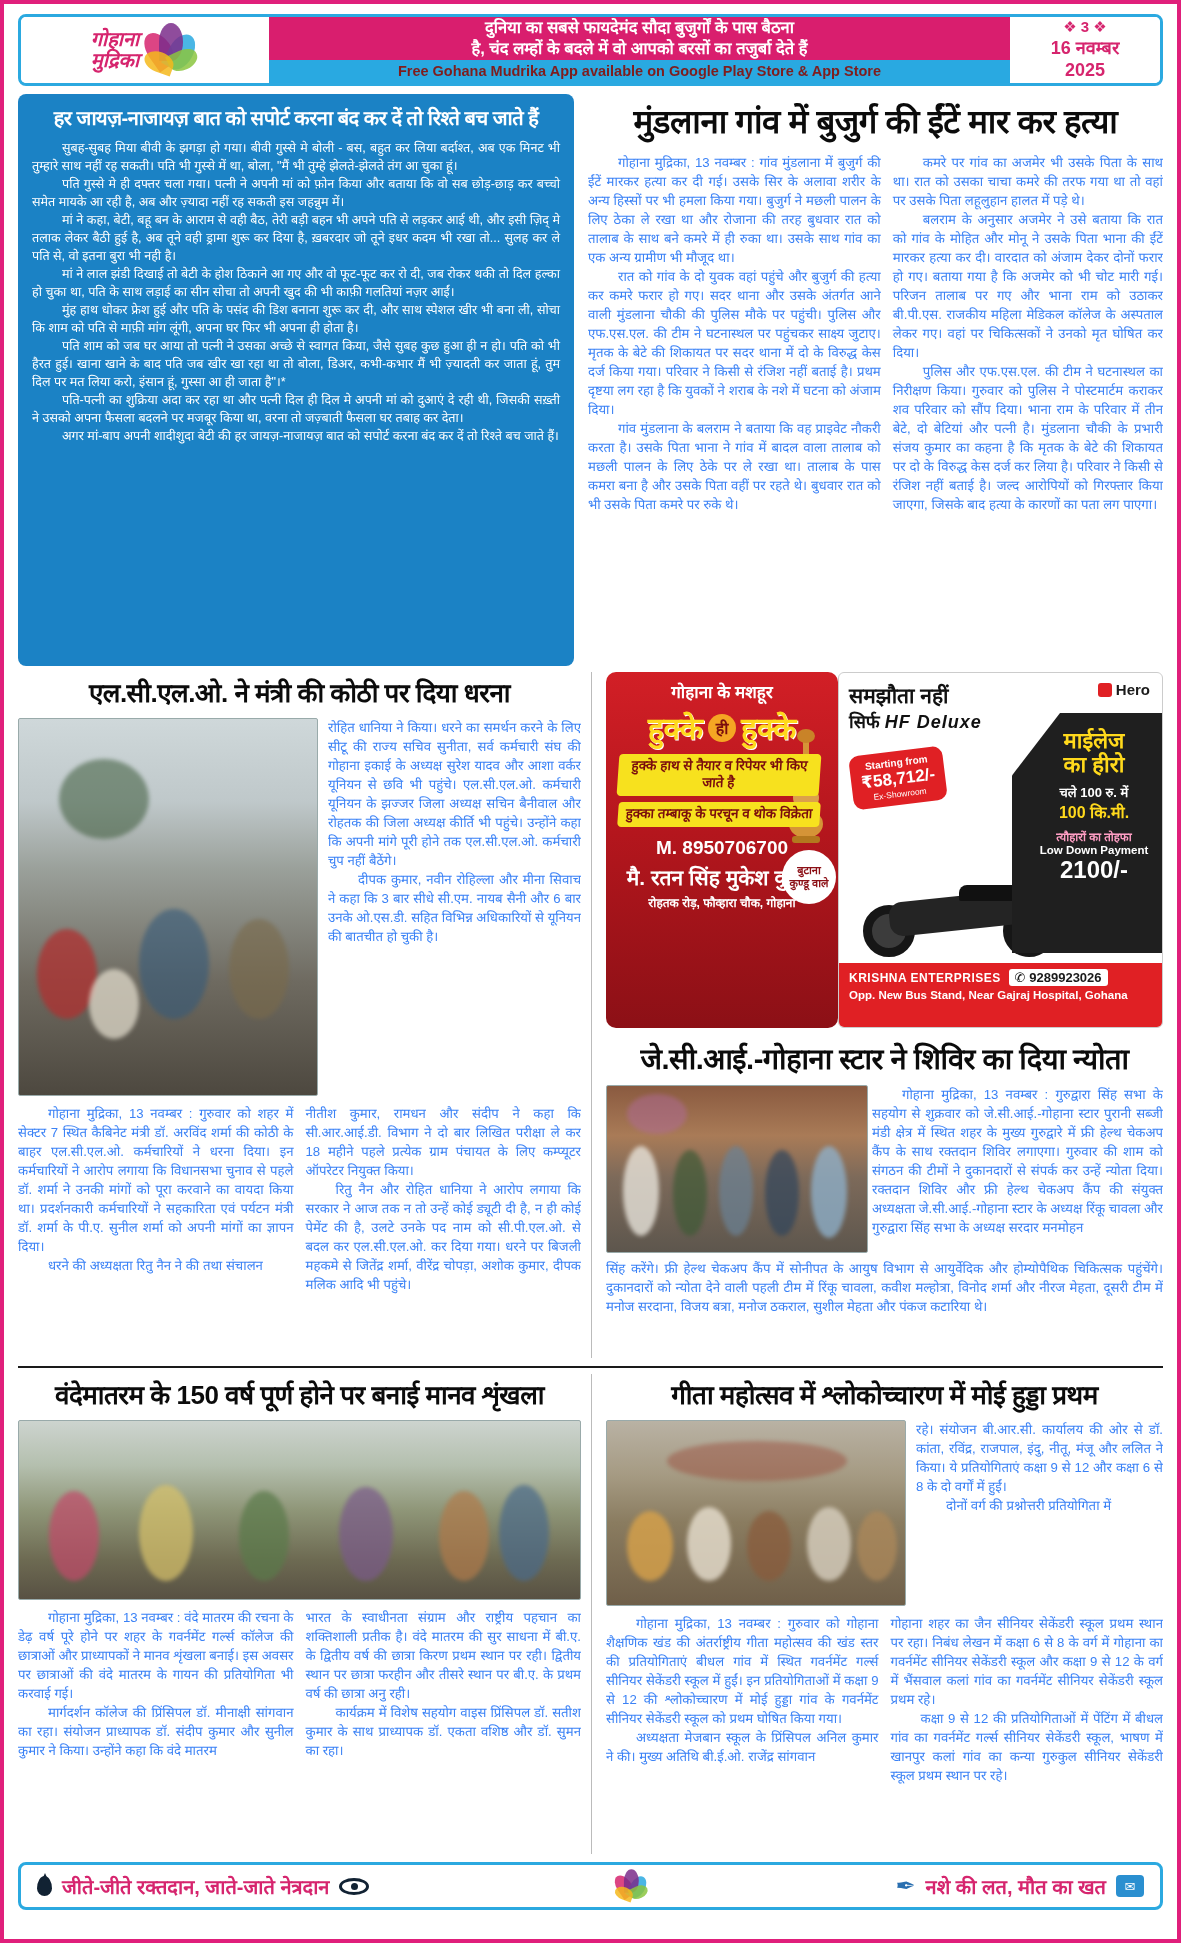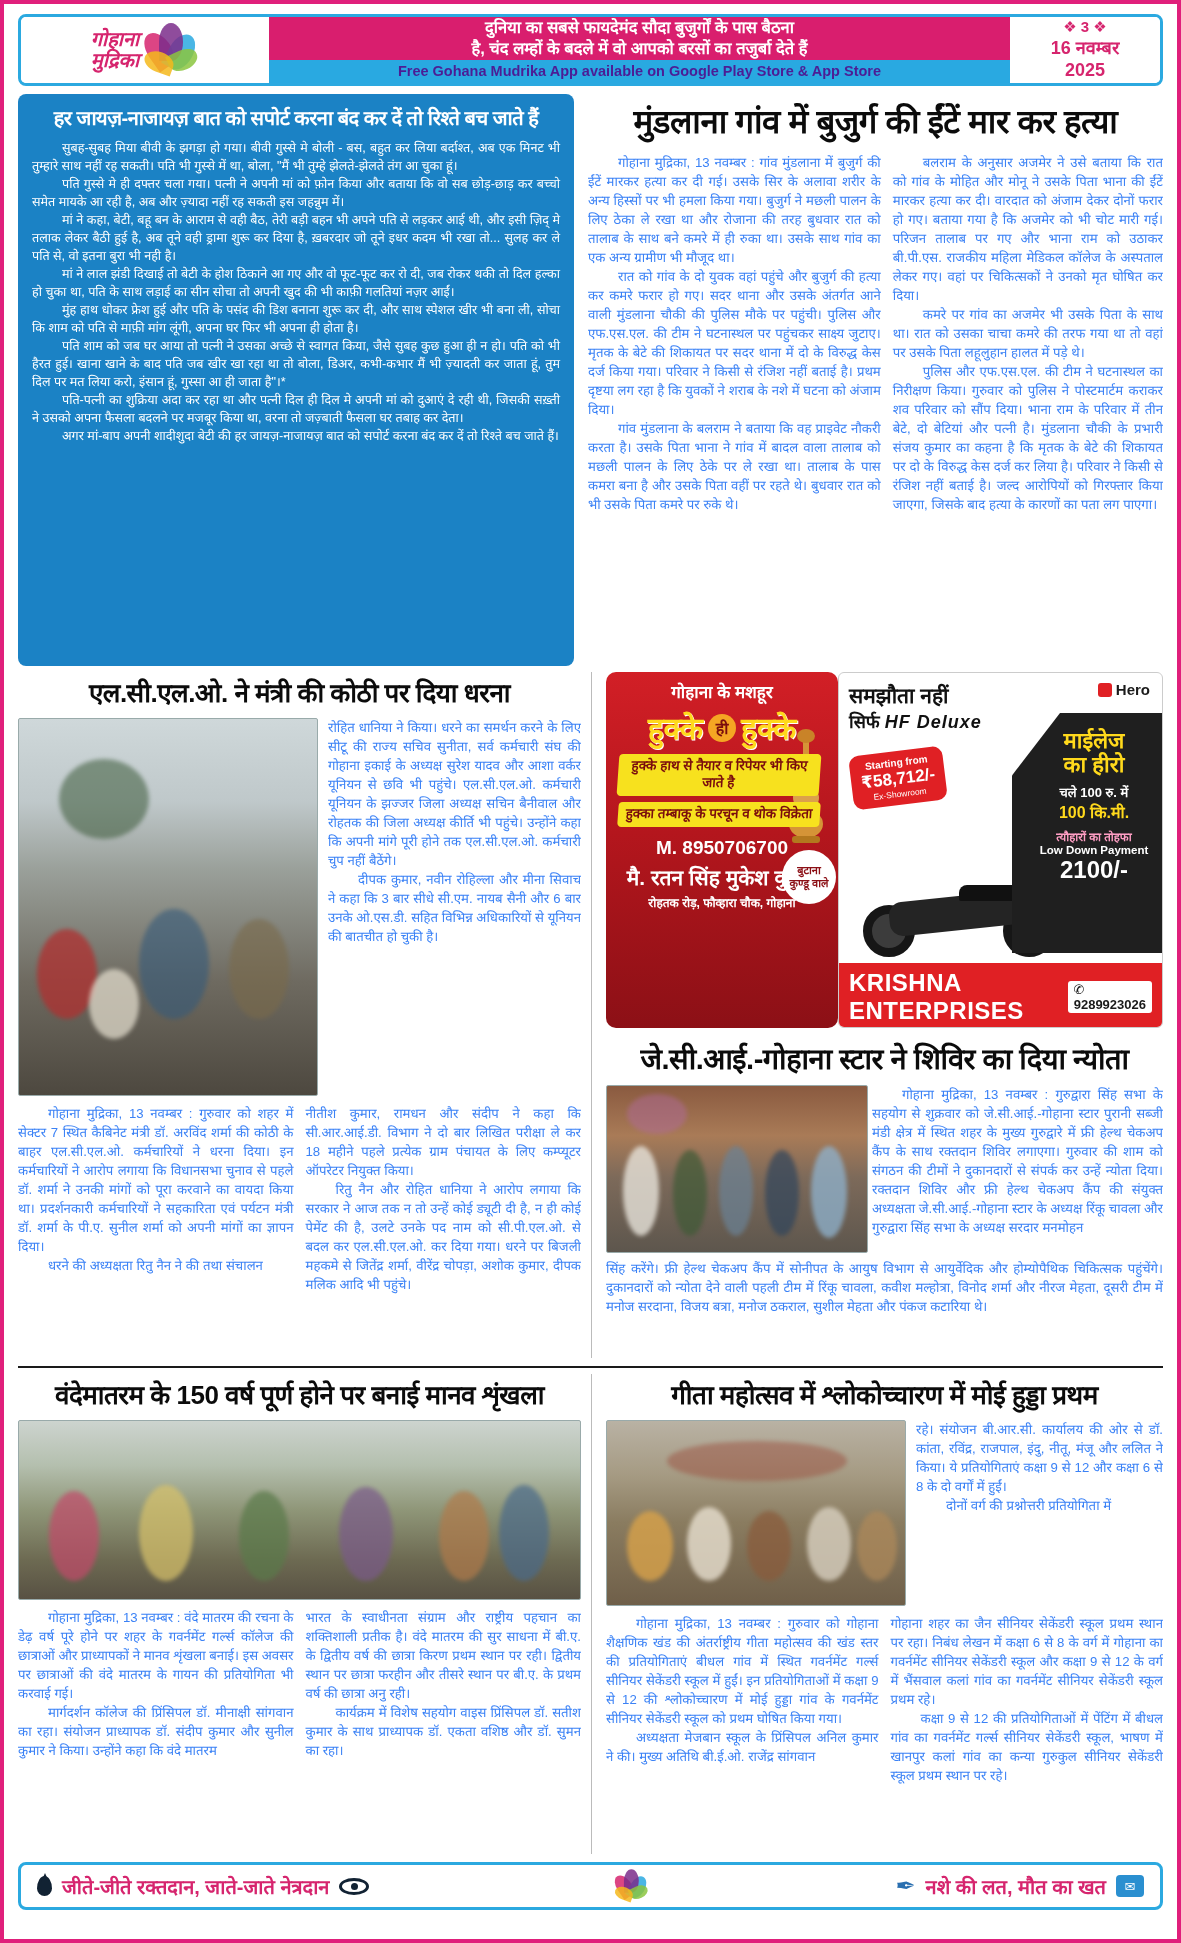--- a/index.html
+++ b/index.html
@@ -14,21 +14,21 @@
   .lotus { position:relative; width:54px; height:54px; flex:0 0 auto; }
   .petal { position:absolute; width:24px; height:38px; border-radius:50% 50% 50% 0; opacity:.85; }
   .p1 { background:#7b2d8b; left:14px; top:0; transform:rotate(0deg); }
   .p2 { background:#d6256e; left:2px; top:8px; transform:rotate(-35deg); }
   .p3 { background:#2aa9e0; left:24px; top:10px; transform:rotate(30deg); }
   .p4 { background:#8bc53f; left:28px; top:22px; transform:rotate(65deg); width:20px; height:30px; }
   .p5 { background:#f5b81c; left:4px; top:24px; transform:rotate(-70deg); width:20px; height:30px; }
   .head-center { flex:1; display:flex; flex-direction:column; }
   .tagline { flex:1; background:#d91e6e; color:#fff; font-weight:800; font-size:16.5px;
              display:flex; flex-direction:column; align-items:center; justify-content:center; line-height:1.3; }
-  .appbar { height:26px; background:#29a9e1; color:#4c1d95; font-weight:800; font-size:14.5px;
+  .appbar { height:26px; background:#29a9e1; color:#7f1d1d; font-weight:800; font-size:14.5px;
             display:flex; align-items:center; justify-content:center; }
   .date-block { width:150px; background:#fff; color:#d6256e; font-weight:900; text-align:center;
                 display:flex; flex-direction:column; justify-content:center; line-height:1.25; }
   .date-block .pg { font-size:15px; } .date-block .dt { font-size:18px; }
 
   
   .headline { font-weight:900; color:#0b0b0b; text-align:center; letter-spacing:-.5px; }
   .body-p { font-size:13.2px; line-height:1.44; text-align:justify; text-indent:30px; color:#3b82f6; }
   .cols { display:flex; gap:12px; }
   .photo { border:1px solid #9aa; border-radius:2px; }
@@ -99,21 +99,21 @@
   .bike { position:absolute; left:24px; bottom:70px; width:210px; height:96px; z-index:2; }
   .wheel { position:absolute; bottom:0; width:52px; height:52px; border:9px solid #161616; border-radius:50%; background:#3c3c3c; }
   .w1 { left:0; } .w2 { right:18px; }
   .bike-body { position:absolute; left:26px; bottom:28px; width:160px; height:34px; background:#242424;
                border-radius:14px 30px 6px 14px; transform:rotate(-6deg); }
   .bike-seat { position:absolute; left:96px; bottom:56px; width:70px; height:16px; background:#111; border-radius:8px 14px 2px 2px; }
   .bike-bar { position:absolute; left:160px; bottom:58px; width:6px; height:34px; background:#1a1a1a; transform:rotate(18deg); }
   .krishna { position:absolute; left:0; right:0; bottom:0; height:64px; background:#e02024; color:#fff;
              padding:6px 10px 4px; z-index:5; }
   .kr-row { display:flex; align-items:center; gap:8px; }
-  .kr-name { font-weight:900; font-size:24px; letter-spacing:.5px; }
+  .kr-name { font-weight:900; font-size:12px; letter-spacing:.5px; }
   .kr-phone { background:#fff; color:#1a1a1a; font-weight:900; font-size:13px; border-radius:3px; padding:1px 6px; }
   .kr-addr { font-weight:800; font-size:11.5px; margin-top:3px; }
 
   .jci { flex:1; margin-top:8px; overflow:hidden; }
   .jci .headline { font-size:29px; margin:2px 0 8px; }
   .jci-mid { display:flex; gap:4px; height:168px; }
   .jci-photo { width:262px; height:168px;
     background:linear-gradient(180deg,#8a5a40 0%,#a97b57 30%,#7d6a5a 55%,#5d564d 100%); position:relative; }
   .jci-side { flex:1; overflow:hidden; }
   .jci-bottom { margin-top:6px; }
@@ -194,22 +194,22 @@
     </div>
     <div class="murder">
       <div class="headline">मुंडलाना गांव में बुजुर्ग की ईंटें मार कर हत्या</div>
       <div class="cols">
         <div class="c1">
           <p class="body-p">गोहाना मुद्रिका, 13 नवम्बर : गांव मुंडलाना में बुजुर्ग की ईंटें मारकर हत्या कर दी गई। उसके सिर के अलावा शरीर के अन्य हिस्सों पर भी हमला किया गया। बुजुर्ग ने मछली पालन के लिए ठेका ले रखा था और रोजाना की तरह बुधवार रात को तालाब के साथ बने कमरे में ही रुका था। उसके साथ गांव का एक अन्य ग्रामीण भी मौजूद था।</p>
           <p class="body-p">रात को गांव के दो युवक वहां पहुंचे और बुजुर्ग की हत्या कर कमरे फरार हो गए। सदर थाना और उसके अंतर्गत आने वाली मुंडलाना चौकी की पुलिस मौके पर पहुंची। पुलिस और एफ.एस.एल. की टीम ने घटनास्थल पर पहुंचकर साक्ष्य जुटाए। मृतक के बेटे की शिकायत पर सदर थाना में दो के विरुद्ध केस दर्ज किया गया। परिवार ने किसी से रंजिश नहीं बताई है। प्रथम दृष्टया लग रहा है कि युवकों ने शराब के नशे में घटना को अंजाम दिया।</p>
           <p class="body-p">गांव मुंडलाना के बलराम ने बताया कि वह प्राइवेट नौकरी करता है। उसके पिता भाना ने गांव में बादल वाला तालाब को मछली पालन के लिए ठेके पर ले रखा था। तालाब के पास कमरा बना है और उसके पिता वहीं पर रहते थे। बुधवार रात को भी उसके पिता कमरे पर रुके थे।</p>
         </div>
         <div class="c2">
+          <p class="body-p">कमरे पर गांव का अजमेर भी उसके पिता के साथ था। रात को उसका चाचा कमरे की तरफ गया था तो वहां पर उसके पिता लहूलुहान हालत में पड़े थे।</p>
           <p class="body-p">बलराम के अनुसार अजमेर ने उसे बताया कि रात को गांव के मोहित और मोनू ने उसके पिता भाना की ईंटें मारकर हत्या कर दी। वारदात को अंजाम देकर दोनों फरार हो गए। बताया गया है कि अजमेर को भी चोट मारी गई। परिजन तालाब पर गए और भाना राम को उठाकर बी.पी.एस. राजकीय महिला मेडिकल कॉलेज के अस्पताल लेकर गए। वहां पर चिकित्सकों ने उनको मृत घोषित कर दिया।</p>
-          <p class="body-p">कमरे पर गांव का अजमेर भी उसके पिता के साथ था। रात को उसका चाचा कमरे की तरफ गया था तो वहां पर उसके पिता लहूलुहान हालत में पड़े थे।</p>
           <p class="body-p">पुलिस और एफ.एस.एल. की टीम ने घटनास्थल का निरीक्षण किया। गुरुवार को पुलिस ने पोस्टमार्टम कराकर शव परिवार को सौंप दिया। भाना राम के परिवार में तीन बेटे, दो बेटियां और पत्नी है। मुंडलाना चौकी के प्रभारी संजय कुमार का कहना है कि मृतक के बेटे की शिकायत पर दो के विरुद्ध केस दर्ज कर लिया है। परिवार ने किसी से रंजिश नहीं बताई है। जल्द आरोपियों को गिरफ्तार किया जाएगा, जिसके बाद हत्या के कारणों का पता लग पाएगा।</p>
         </div>
       </div>
     </div>
   </div>
 
   <div class="row2">
     <div class="lclo">
       <div class="headline">एल.सी.एल.ओ. ने मंत्री की कोठी पर दिया धरना</div>
       <div class="lclo-top">

